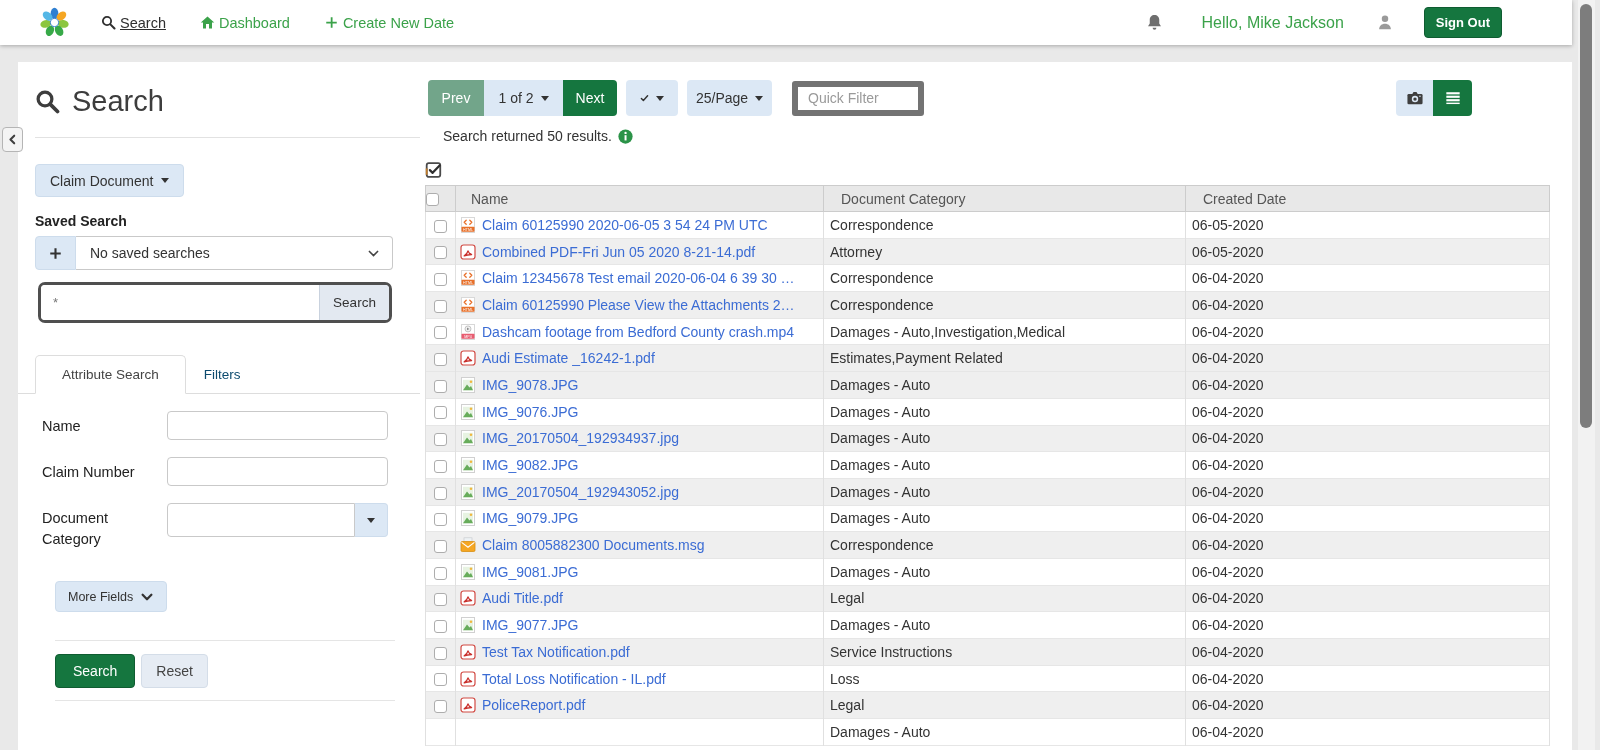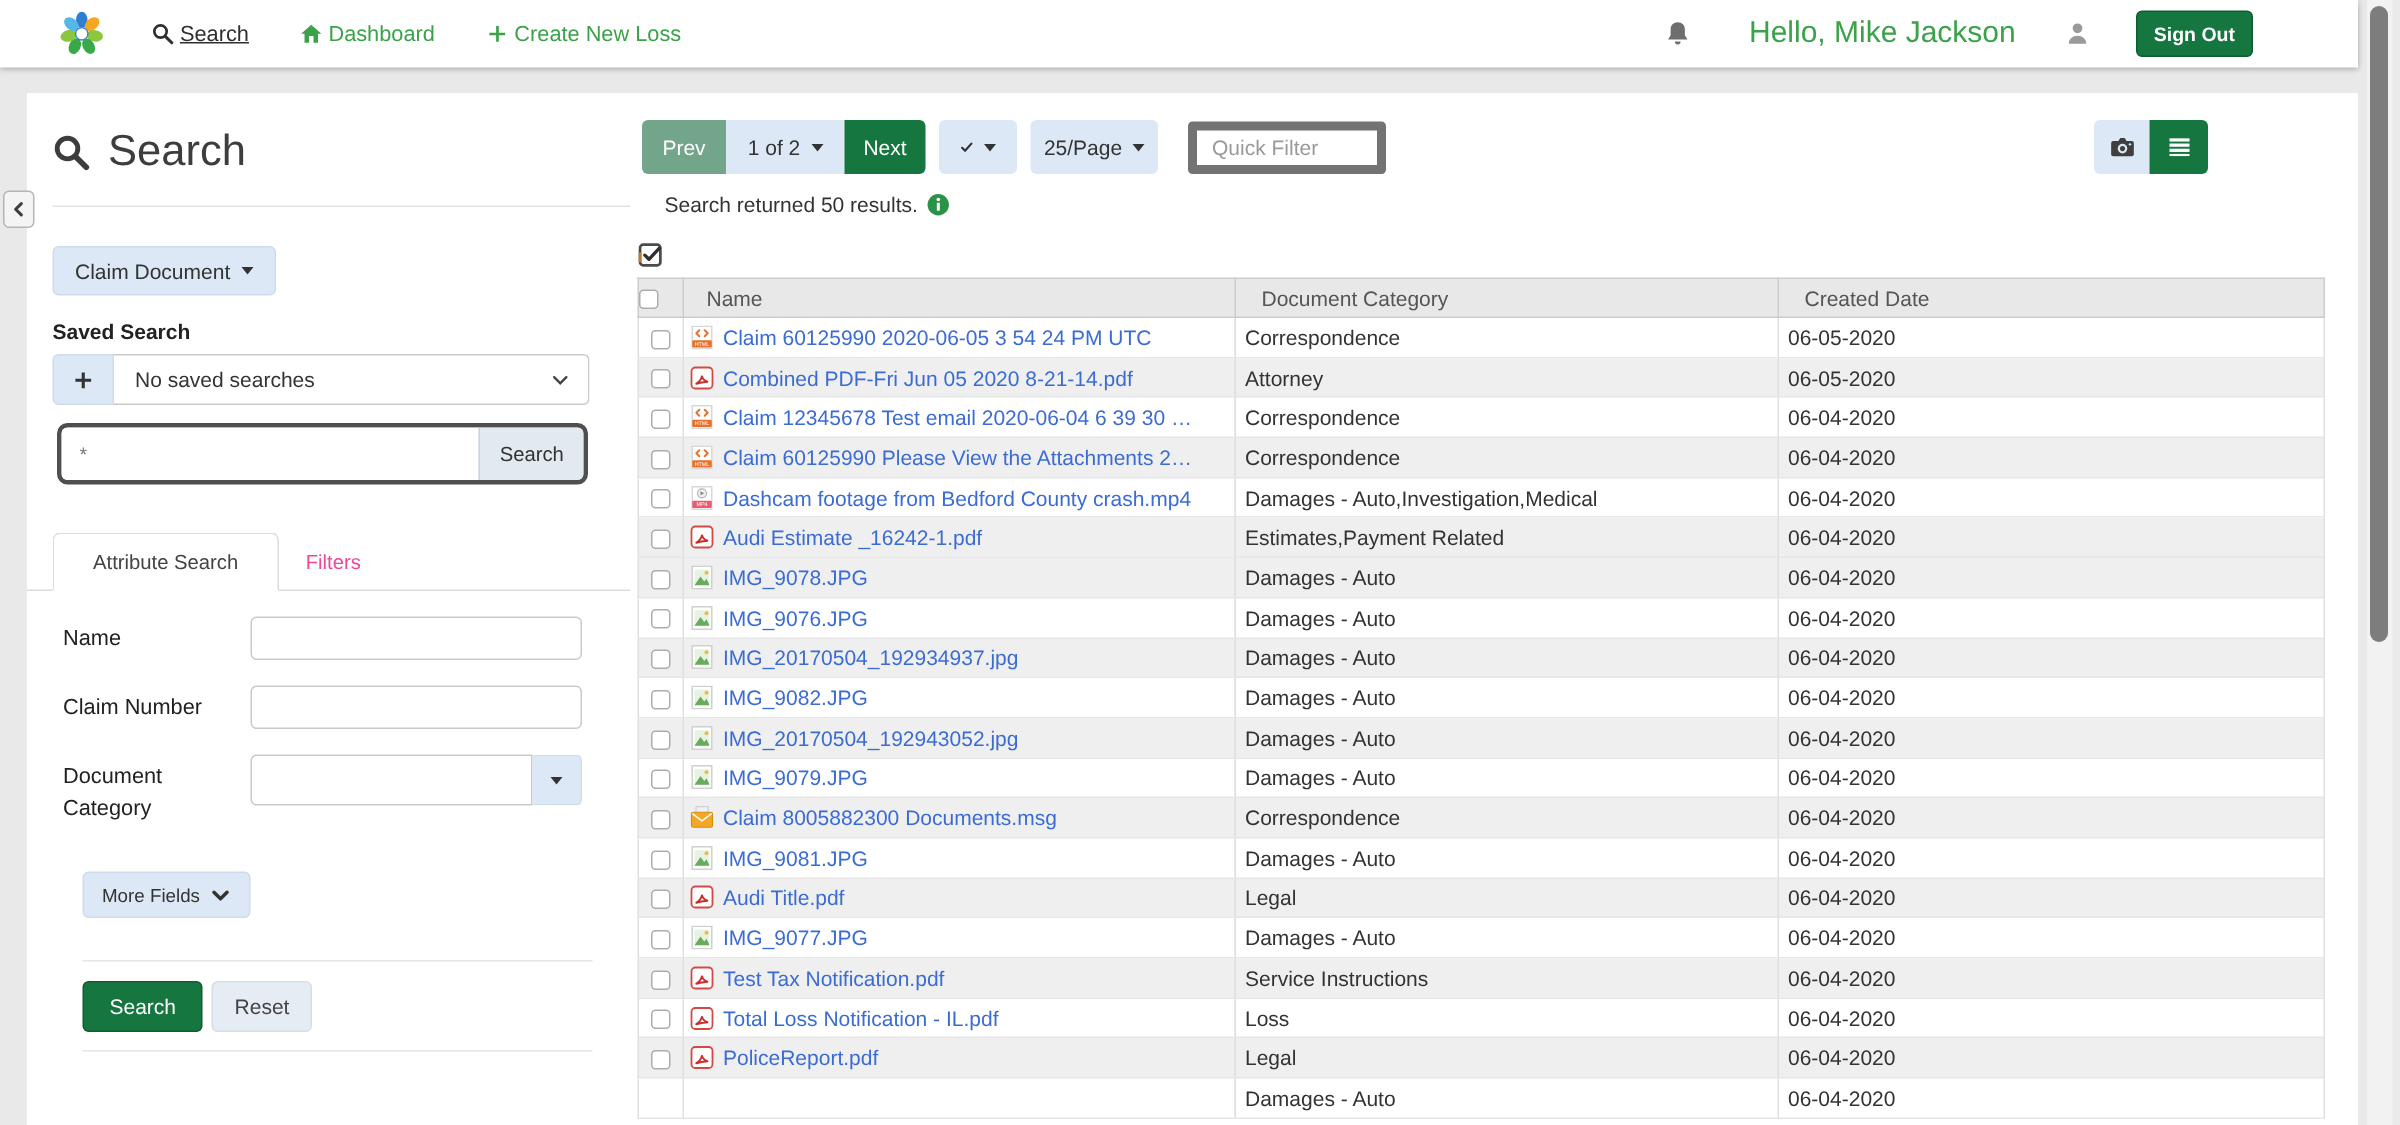--- a/index.html
+++ b/index.html
@@ -13,21 +13,21 @@
             box-shadow:0 1px 4px rgba(0,0,0,.28); display:flex; align-items:center; z-index:10; }
   .logo { width:33px; height:33px; margin-left:38px; flex:0 0 auto; }
   .nav { display:flex; align-items:center; margin-left:30px; gap:34px; }
   .nav-item { display:flex; align-items:center; gap:4px; font-size:14.5px; cursor:pointer; }
   .nav-item .nicon { width:15px; height:15px; display:inline-block; }
   .nav-search { color:#2f2f2f; }
   .nav-search .lbl { text-decoration:underline; }
   .nav-green { color:var(--green-nav,#3ba24a); }
   .top-right { margin-left:auto; display:flex; align-items:center; margin-right:70px; }
   .bell { width:19px; height:20px; margin-right:38px; cursor:pointer; }
-  .greeting { color:var(--green-nav,#3ba24a); font-size:20px; }
+  .greeting { color:var(--green-nav,#3ba24a); font-size:16px; }
   .person { width:18px; height:19px; margin-left:32px; cursor:pointer; }
   .signout { margin-left:30px; background:var(--green-dark,#15763f); color:#fff; font-size:13px; font-weight:bold;
              border:1px solid #0f5c31; border-radius:4px; padding:7px 11px; cursor:pointer; }
 
   
   .panel { position:absolute; top:62px; left:18px; width:1554px; height:688px; background:#fff; overflow:hidden; }
 
   .collapse-btn { position:absolute; left:2px; top:127px; width:21px; height:25px; background:#f4f4f4;
                   border:1px solid #b5b5b5; border-radius:4px; z-index:11; display:flex; align-items:center;
                   justify-content:center; cursor:pointer; color:#444; }
@@ -60,21 +60,21 @@
                  border-radius:7px; display:flex; overflow:hidden; background:#fff; }
   .query-input { flex:1; border:none; outline:none; padding:0 12px; font-size:13px; color:#777; font-family:inherit; }
   .query-btn { width:70px; background:#e3e9f1; border:none; border-left:1px solid #c9d2de; font-size:13.5px;
                color:#333; cursor:pointer; font-family:inherit; }
 
   .tabs { position:absolute; left:0; top:292px; width:402px; height:40px; display:flex; align-items:flex-end;
           border-bottom:1px solid #ddd; }
   .tab { font-size:13.5px; padding:11px 26px; cursor:pointer; }
   .tab.active { margin-left:17px; background:#fff; border:1px solid #ddd; border-bottom:1px solid #fff;
                 margin-bottom:-1px; border-radius:5px 5px 0 0; color:#444; }
-  .tab.inactive { color:#ec4899; padding:11px 18px; }
+  .tab.inactive { color:#0c4a6e; padding:11px 18px; }
 
   .field-row { position:absolute; left:24px; display:flex; align-items:flex-start; width:350px; }
   .field-label { width:125px; font-size:14.5px; color:#222; padding-top:5px; line-height:1.45; }
   .field-input { width:221px; height:29px; border:1px solid #c9c9c9; border-radius:4px; padding:0 8px;
                  font-size:13px; font-family:inherit; outline:none; }
   .row-name { top:349px; } .row-claim { top:395px; } .row-cat { top:441px; }
   .cat-wrap { display:flex; }
   .cat-input { width:188px; height:34px; border:1px solid #c9c9c9; border-radius:4px 0 0 4px; padding:0 8px;
                font-size:13px; font-family:inherit; outline:none; }
   .cat-dd { width:33px; height:34px; border-radius:0 4px 4px 0; border-left:none; display:flex;
@@ -182,21 +182,21 @@
             </svg>
         </span>
         <span>Dashboard</span>
       </span>
       <span class="nav-item nav-green">
         <span class="nicon">
           <svg viewBox="0 0 20 20">
               <path d="M9 3h2.4v6H17v2.4h-5.6V17H9v-5.6H3V9h6z" fill="currentColor"></path>
             </svg>
         </span>
-        <span>Create New Loss</span>
+        <span>Create New Date</span>
       </span>
     </nav>
     <div class="top-right">
       <span class="bell">
         <svg viewBox="0 0 20 20">
             <path d="M10 2c-3 0-5 2.2-5 5v4l-1.8 3h13.6L15 11V7c0-2.8-2-5-5-5z" fill="#6e6e6e"></path>
             <path d="M8 15.5a2 2 0 004 0z" fill="#6e6e6e"></path>
           </svg>
       </span>
       <span class="greeting">Hello, Mike Jackson</span>

